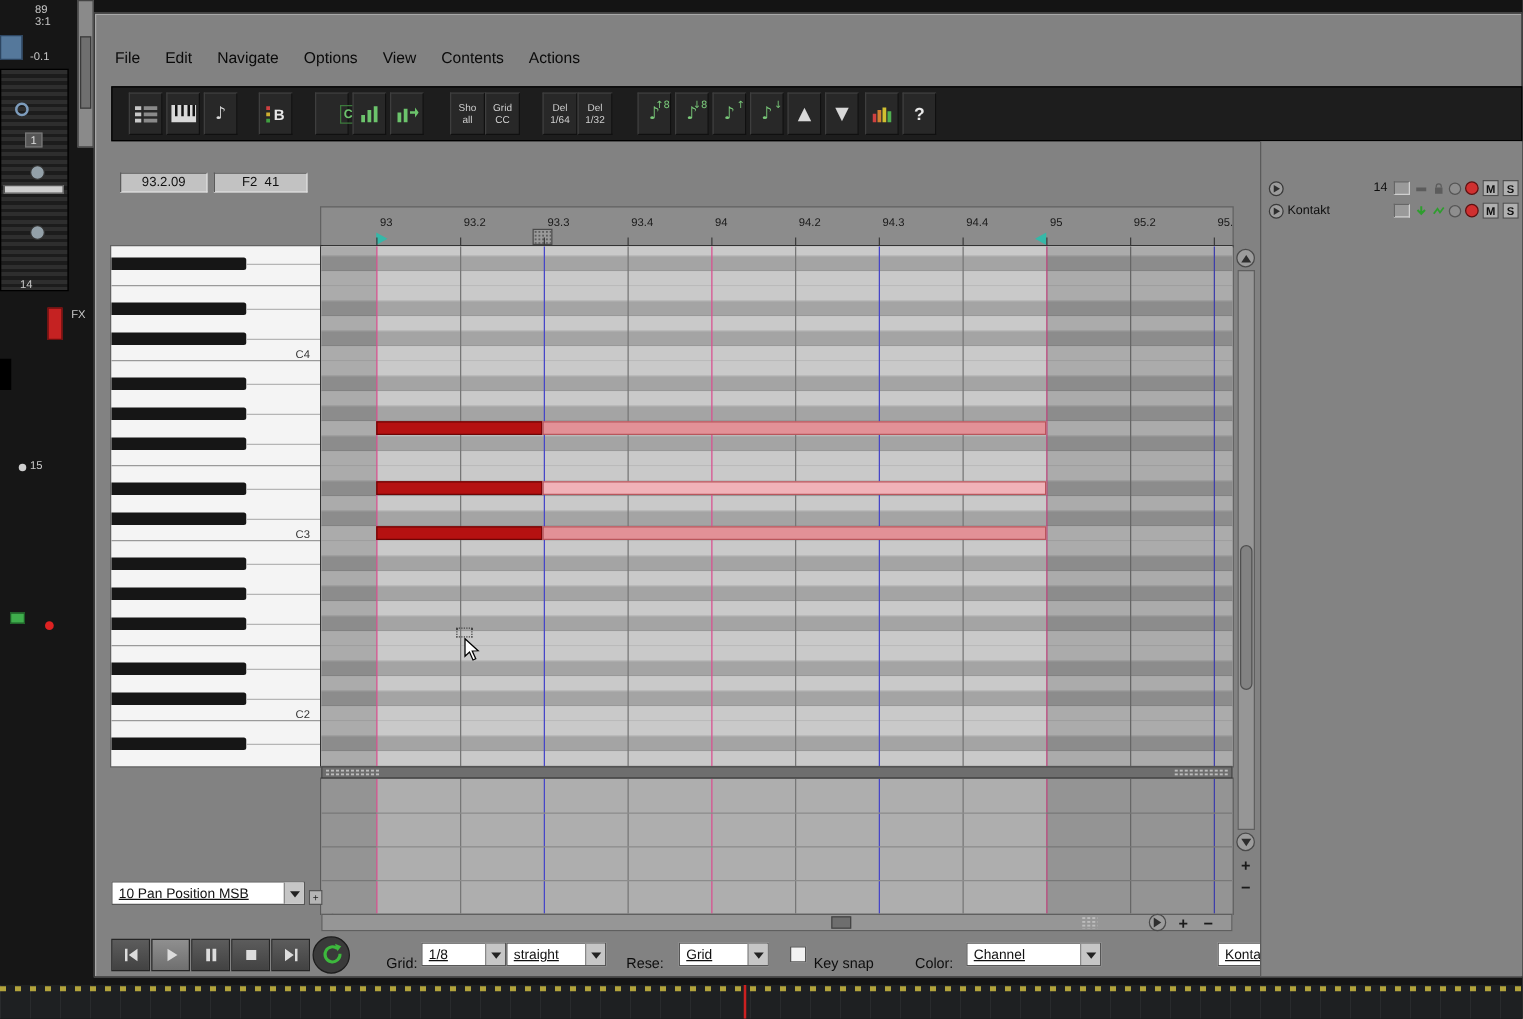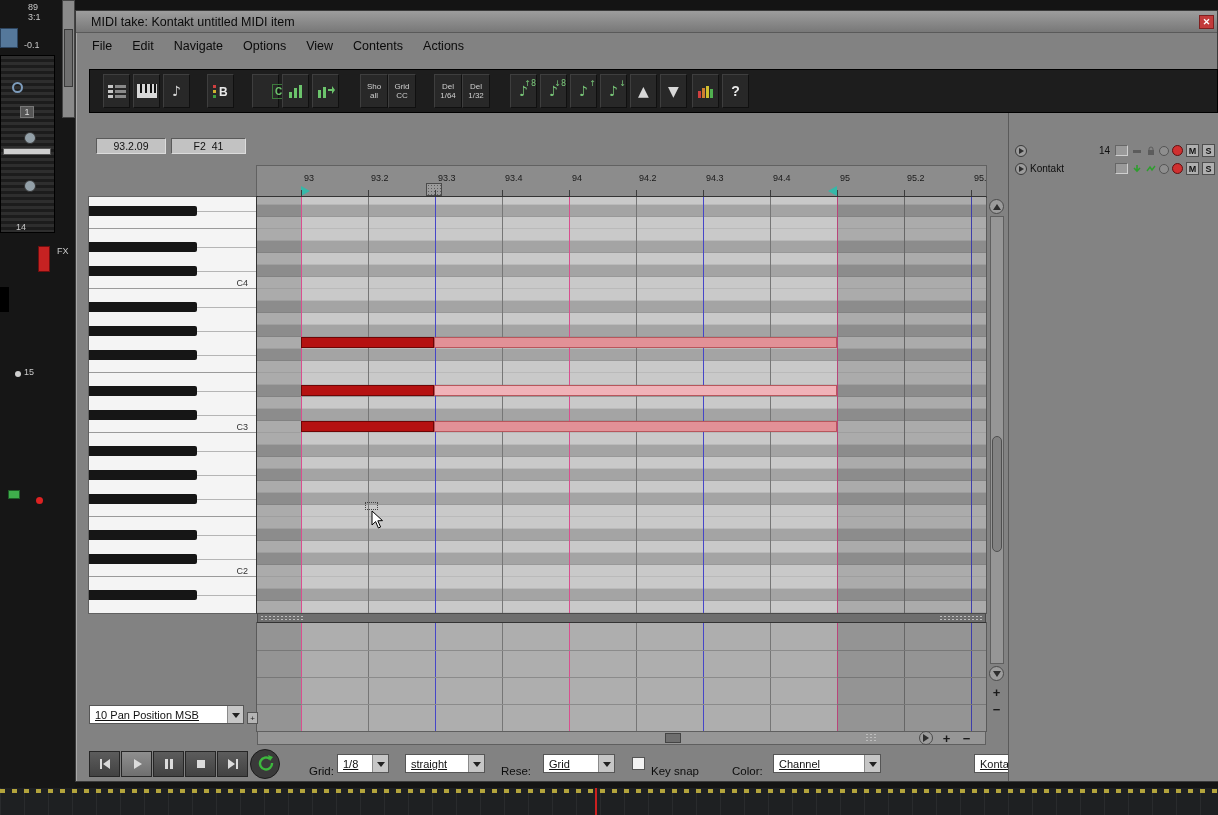--- a/index.html
+++ b/index.html
@@ -189,24 +189,20 @@
   <div class="ls-label" style="left: 28px; top: 2px;">89</div>
       <div class="ls-label" style="left: 28px; top: 12px;">3:1</div>
       <div class="ls-label" style="left: 24px; top: 40px;">-0.1</div>
       <div class="ls-label" style="left: 16px; top: 222px;">14</div>
       <div class="ls-label" style="left: 57px; top: 246px;">FX</div>
       <div class="ls-label" style="left: 24px; top: 367px;">15</div>
     </div>
 
   <div id="midi-window" class="abs">
 
-    <div id="titlebar">
-      <span id="title-text">MIDI take: Kontakt untitled MIDI item</span>
-      <span id="close-btn">✕</span>
-    </div>
 
     <div id="menubar">
         <div class="menu-item">File</div>
         <div class="menu-item">Edit</div>
         <div class="menu-item">Navigate</div>
         <div class="menu-item">Options</div>
         <div class="menu-item">View</div>
         <div class="menu-item">Contents</div>
         <div class="menu-item">Actions</div>
       </div>
@@ -527,21 +523,21 @@
         </svg>
     </div>
     <div id="sync-btn">
       <svg width="20" height="20" viewBox="0 0 20 20">
         <path d="M15 5a6 6 0 1 0 2 4" stroke="#3db83d" stroke-width="2.4" fill="none"></path>
         <path d="M13 1l5 2-3 4z" fill="#3db83d"></path>
       </svg>
     </div>
 
     <span class="ctl-label" style="left:233px">Grid:</span>
-    <div class="dropdown" style="left:261px;top:743px;width:52px;">
+    <div class="dropdown" style="left:261px;top:743px;width:68px;">
       <span class="dd-text">1/8</span>
       <span class="dd-arrow"></span>
     </div>
     <div class="dropdown" style="left:329px;top:743px;width:80px;">
       <span class="dd-text">straight</span>
       <span class="dd-arrow"></span>
     </div>
     <span class="ctl-label" style="left:425px">Rese:</span>
     <div class="dropdown" style="left:467px;top:743px;width:72px;">
       <span class="dd-text">Grid</span>

